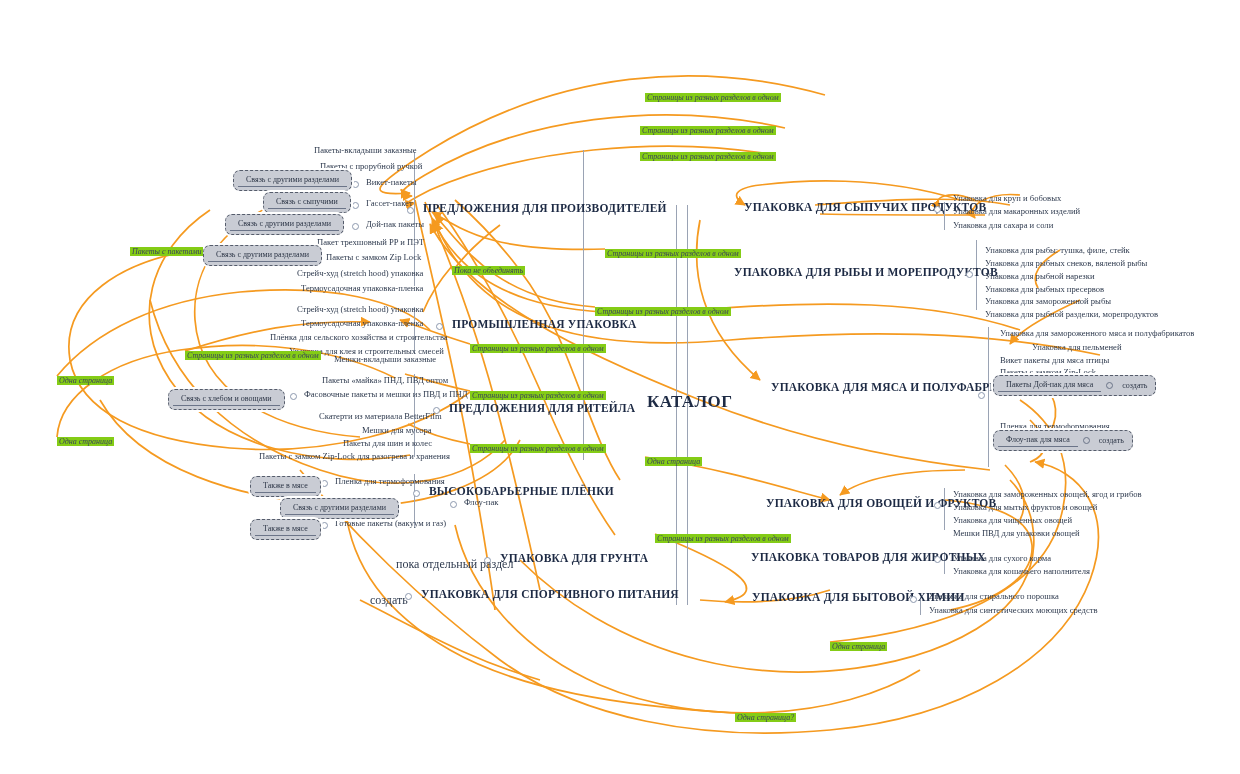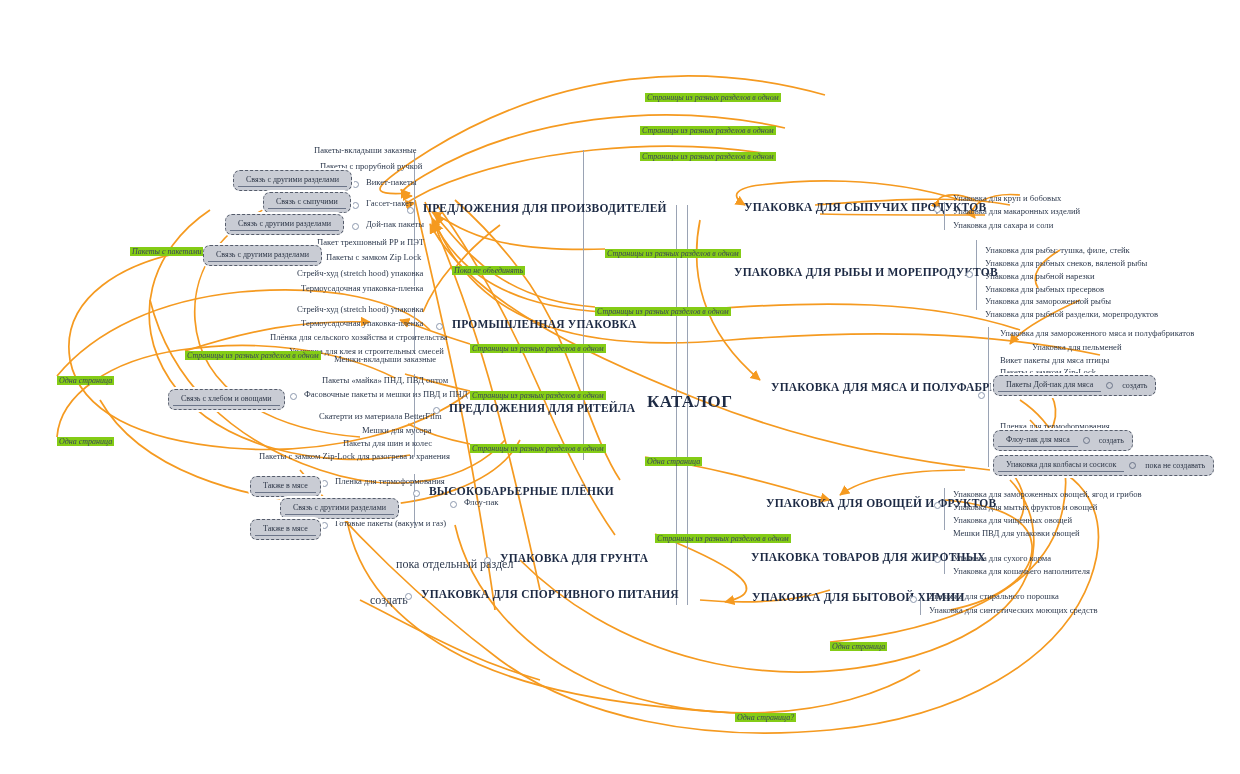--- a/index.html
+++ b/index.html
@@ -388,25 +388,20 @@
     <span class="caction">создать</span>
     </div>
 
 
   <div class="callout dashed" style="left:993px;top:430px;">
     <span class="ctext">Флоу-пак для мяса</span>
     <span class="cbullet"></span>
     <span class="caction">создать</span>
     </div>
 
-  <div class="callout dashed" style="left:993px;top:455px;">
-    <span class="ctext">Упаковка для колбасы и сосисок</span>
-    <span class="cbullet"></span>
-    <span class="caction">пока не создавать</span>
-    </div>
 
   <div class="edge-label" style="left:645px;top:93px;">Страницы из разных разделов в одном</div>
   <div class="edge-label" style="left:640px;top:126px;">Страницы из разных разделов в одном</div>
   <div class="edge-label" style="left:640px;top:152px;">Страницы из разных разделов в одном</div>
   <div class="edge-label" style="left:605px;top:249px;">Страницы из разных разделов в одном</div>
   <div class="edge-label" style="left:595px;top:307px;">Страницы из разных разделов в одном</div>
   <div class="edge-label" style="left:470px;top:344px;">Страницы из разных разделов в одном</div>
   <div class="edge-label" style="left:470px;top:391px;">Страницы из разных разделов в одном</div>
   <div class="edge-label" style="left:185px;top:351px;">Страницы из разных разделов в одном</div>
   <div class="edge-label" style="left:470px;top:444px;">Страницы из разных разделов в одном</div>

